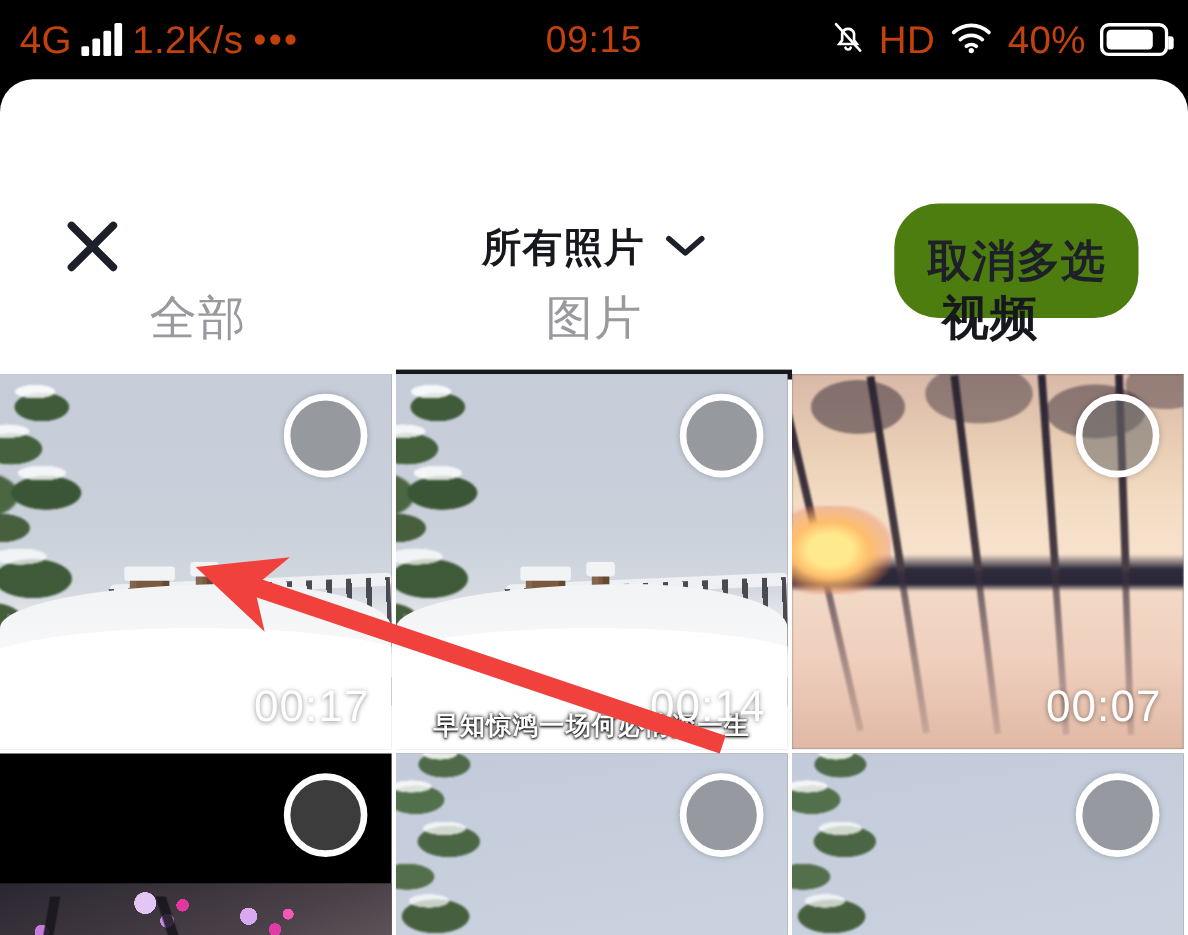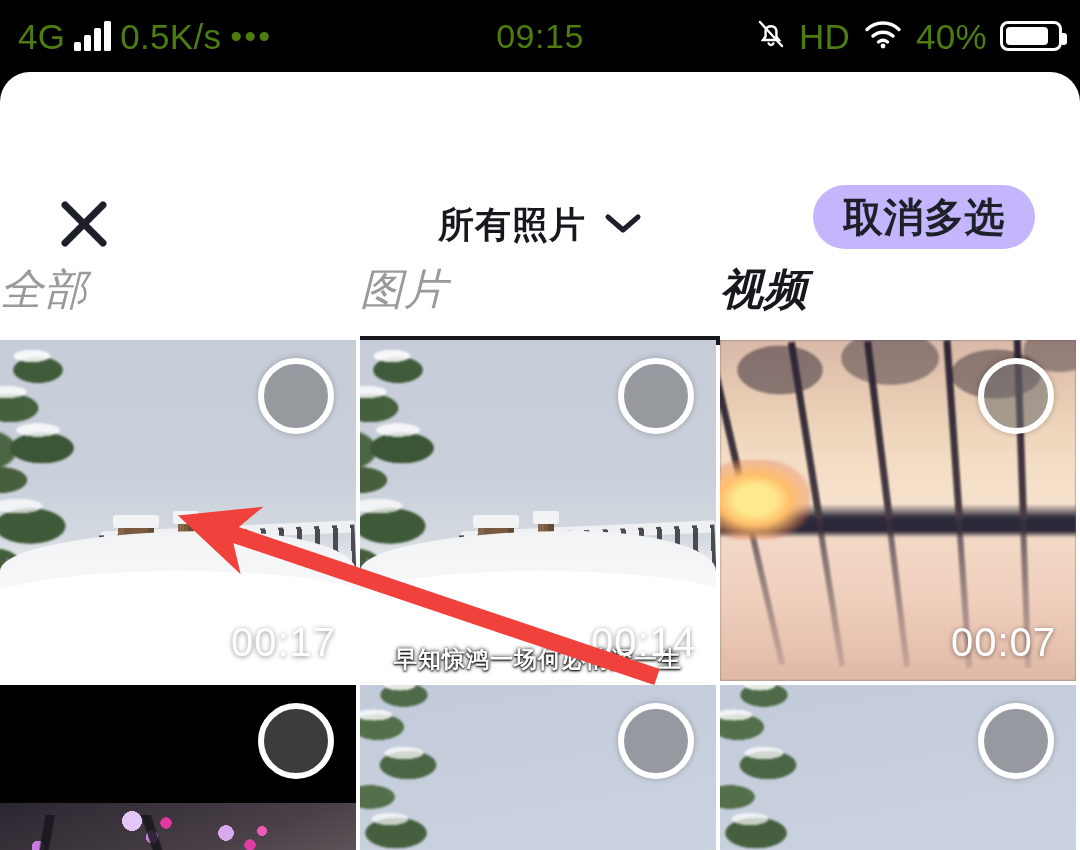--- a/index.html
+++ b/index.html
@@ -7,21 +7,21 @@
     width:1080px; height:850px;
     background:#000;
     font-family:"Liberation Sans","DejaVu Sans",sans-serif;
     overflow:hidden;
   }
   #app { position:relative; width:1080px; height:850px; background:#000; }
 
   
   .statusbar{
     position:absolute; left:0; top:0; width:1080px; height:72px;
-    background:#000; color:#4d7c0f;
+    background:#000; color:#c2410c;
   }
   .sb-left{ position:absolute; left:18px; top:0; height:72px; display:flex; align-items:center; gap:9px; }
   .sb-center{ position:absolute; left:0; top:0; width:1080px; height:72px;
     display:flex; align-items:center; justify-content:center; }
   .sb-right{ position:absolute; right:18px; top:0; height:72px; display:flex; align-items:center; gap:13px; }
   .sb-text{ font-size:35px; font-weight:500; letter-spacing:.3px; line-height:1; }
   .sb-time{ font-size:34px; font-weight:500; letter-spacing:.5px; }
   .sig-bars{ display:flex; align-items:flex-end; gap:3px; height:30px; }
   .sig-bars i{ display:block; width:7px; background:#fff; border-radius:1.5px; }
   .sig-bars i:nth-child(1){ height:9px; }
@@ -48,28 +48,28 @@
   }
   .close-btn svg{ display:block; }
   .title-wrap{
     position:absolute; left:0; top:112px; width:1080px; height:82px;
     display:flex; align-items:center; justify-content:center; gap:18px; cursor:pointer;
   }
   .title-text{ font-size:36px; font-weight:700; color:#16181d; letter-spacing:1px; }
   .chev{ display:block; }
   .multi-btn{
     position:absolute; right:45px; top:113px;
-    height:64px; padding:0 30px; border-radius:40px; background:#c4b5fd;
+    height:104px; padding:0 30px; border-radius:40px; background:#4d7c0f;
     display:flex; align-items:center; justify-content:center; cursor:pointer;
   }
   .multi-btn span{ font-size:40px; font-weight:700; color:#1d2029; letter-spacing:.5px; }
 
   
   .tabs{ position:relative; height:100px; display:flex; }
-  .tab{ flex:1; display:flex; align-items:center; justify-content:flex-start; cursor:pointer;font-style:italic; }
+  .tab{ flex:1; display:flex; align-items:center; justify-content:center; cursor:pointer; }
   .tab span{ font-size:43px; color:#9a9a9e; letter-spacing:1px; }
   .tab.active span{ color:#16181d; font-weight:700; }
   .tab-underline{
     position:absolute; left:360px; bottom:-5px; width:360px; height:9px;
     background:#16181d;
   }
 
   
   .grid{
     position:relative; width:1080px;
@@ -250,21 +250,21 @@
 
   <div class="statusbar">
     <div class="sb-left">
       <span class="sb-text">4G</span>
       <span class="sig-bars">
           <i></i>
           <i></i>
           <i></i>
           <i></i>
         </span>
-      <span class="sb-text">0.5K/s</span>
+      <span class="sb-text">1.2K/s</span>
       <span class="dots">•••</span>
     </div>
     <div class="sb-center">
       <span class="sb-time">09:15</span>
     </div>
     <div class="sb-right">
       <span>
         <svg width="30" height="34" viewBox="0 0 30 34">
             <g fill="none" stroke="#fff" stroke-width="2.4" stroke-linecap="round">
           <path d="M7 23 h16 l-2.6-3.4 v-6.2 a5.6 5.6 0 0 0-10.8-0 v6.2 z"></path>

